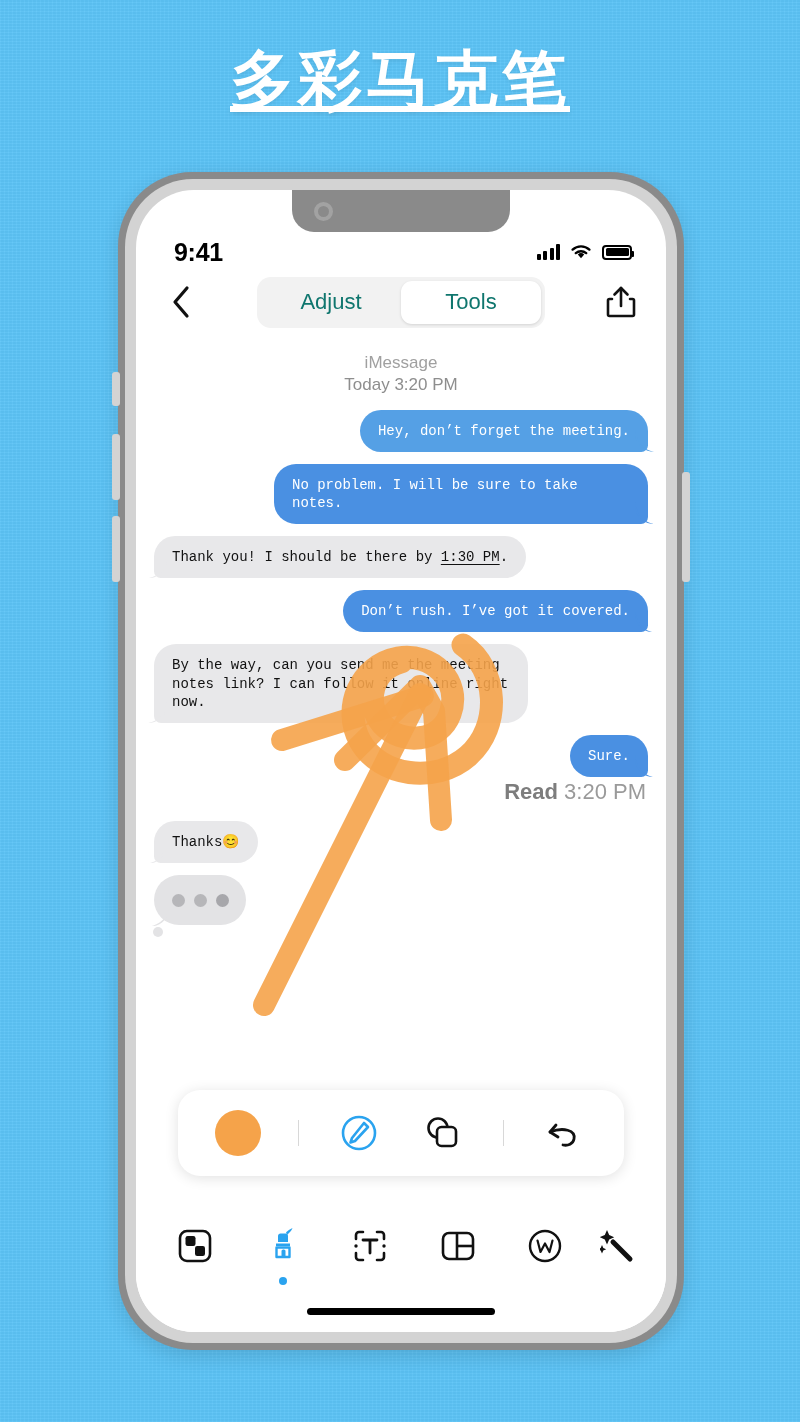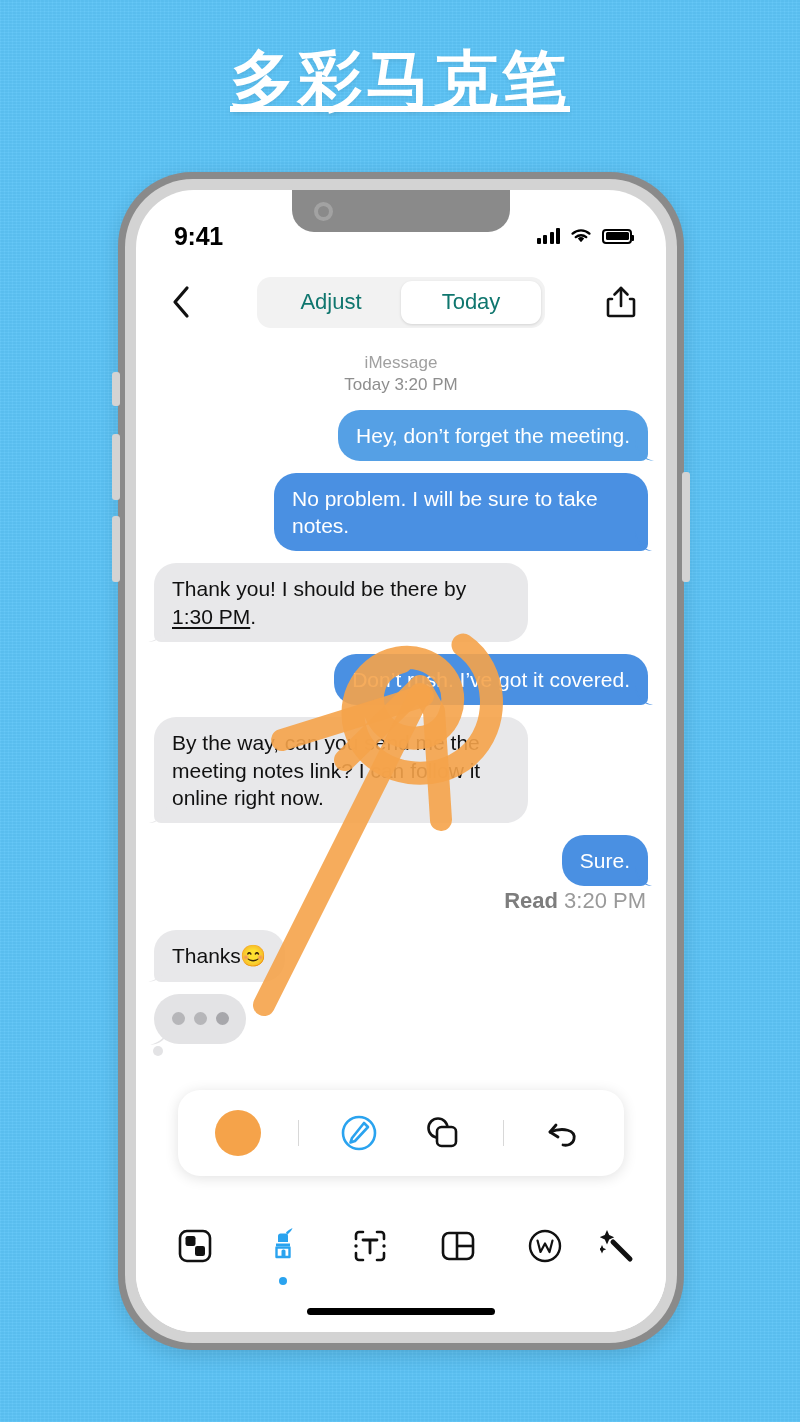--- a/index.html
+++ b/index.html
@@ -97,21 +97,21 @@
     position: absolute;
     left: 22px; top: 12px;
     width: 19px; height: 19px;
     border-radius: 50%;
     border: 4px solid #a2a2a2;
   }
 
   
   #status-bar {
     position: absolute;
-    top: 0; left: 0;
+    top: 16px; left: 0;
     width: 530px; height: 74px;
     display: flex;
     align-items: center;
     justify-content: space-between;
     padding: 18px 34px 0 38px;
     z-index: 30;
   }
   #status-time {
     font-size: 25px;
     font-weight: 700;
@@ -211,23 +211,24 @@
   #meta .meta-line2 { color: #8e8e8e; }
 
   .row { display: flex; margin-bottom: 12px; }
   .row.out { justify-content: flex-end; }
   .row.in  { justify-content: flex-start; }
 
   .bubble {
     position: relative;
     max-width: 374px;
     padding: 12px 18px;
-    font-size: 21px;
+    font-size: 14px;
     line-height: 1.3;
     border-radius: 22px;
+    font-family: Liberation Mono, monospace;
   }
   .bubble.out {
     background: #4a90e2;
     color: #fff;
     border-bottom-right-radius: 7px;
   }
   .bubble.out.light { background: #55a0e5; }
   .bubble.in {
     background: #e8e8ea;
     color: #111;
@@ -407,21 +408,21 @@
 
     <div id="nav-bar">
       <div id="back-chevron">
         <svg width="20" height="34" viewBox="0 0 20 34">
           <path d="M16 3 L4 17 L16 31" stroke="#111" stroke-width="3.2" fill="none" stroke-linecap="round" stroke-linejoin="round"></path>
         </svg>
       </div>
 
       <div id="segmented">
         <div class="seg">Adjust</div>
-        <div class="seg active">Today</div>
+        <div class="seg active">Tools</div>
       </div>
 
       <div id="share-btn">
         <svg width="34" height="36" viewBox="0 0 34 36">
           <path d="M17 4 L17 22" stroke="#111" stroke-width="2.6" fill="none" stroke-linecap="round"></path>
           <path d="M10.5 10.5 L17 4 L23.5 10.5" stroke="#111" stroke-width="2.6" fill="none" stroke-linecap="round" stroke-linejoin="round"></path>
           <path d="M8 15 L5.5 15 A1.5 1.5 0 0 0 4 16.5 L4 30.5 A1.5 1.5 0 0 0 5.5 32 L28.5 32 A1.5 1.5 0 0 0 30 30.5 L30 16.5 A1.5 1.5 0 0 0 28.5 15 L26 15" stroke="#111" stroke-width="2.6" fill="none" stroke-linecap="round" stroke-linejoin="round"></path>
         </svg>
       </div>
     </div>

